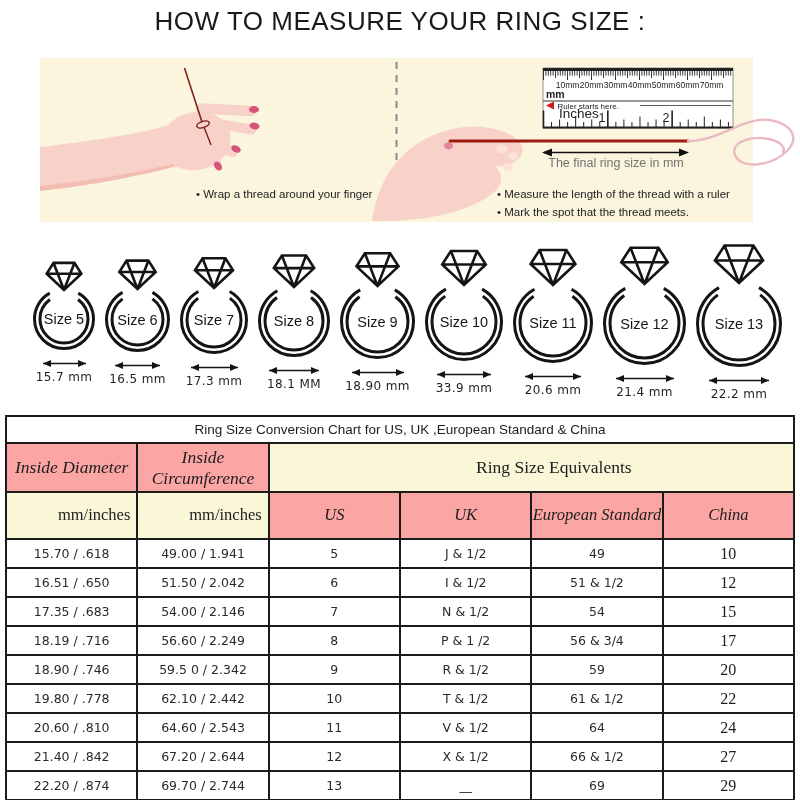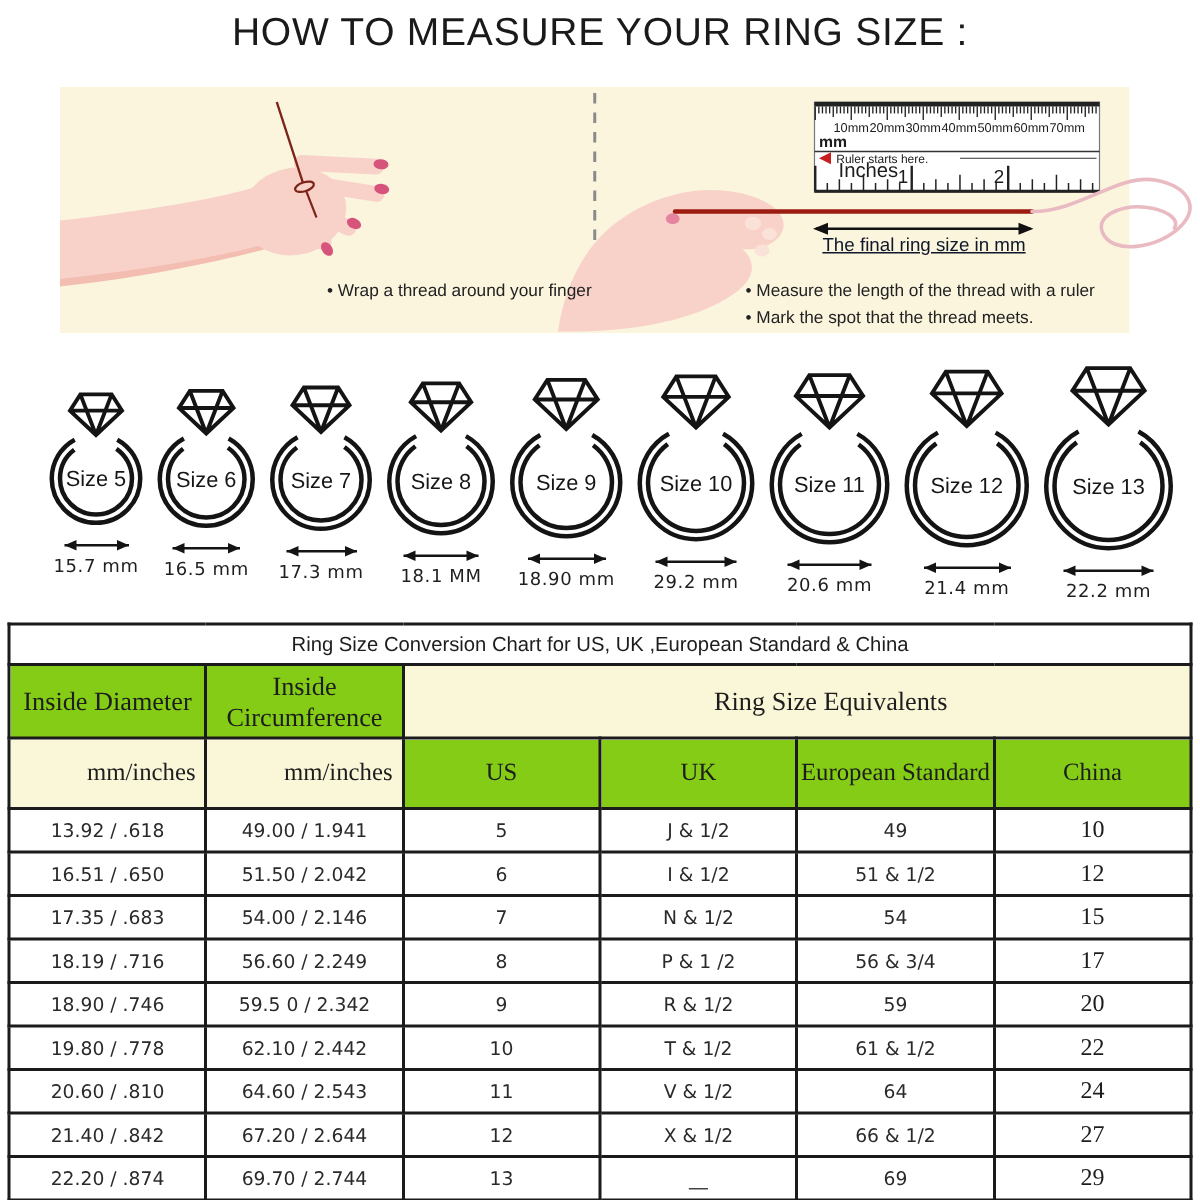--- a/index.html
+++ b/index.html
@@ -1,36 +1,36 @@
 <!DOCTYPE html>
 <html><head>
 <meta charset="utf-8">
 <style>
   html,body{margin:0;padding:0;background:#fff;}
   #stage{position:relative;width:800px;height:800px;background:#fff;overflow:hidden;
          font-family:"Liberation Sans",sans-serif;color:#1a1a1a;}
   .page-title{position:absolute;top:6px;left:0;right:0;text-align:center;
               font-size:26px;letter-spacing:.5px;color:#1a1a1a;white-space:nowrap;}
   .note{position:absolute;font-size:11.5px;color:#222;white-space:nowrap;}
-  #note-left{left:218px;top:188px;}
+  #note-left{left:196px;top:188px;}
   #notes-right{left:497px;top:186px;line-height:17.5px;}
   #result-label{position:absolute;left:540px;top:156px;width:152px;text-align:center;
-                font-size:12.5px;color:#0f172a;text-decoration:underline;}
+                font-size:12.5px;color:#737373;}
   #rings{position:absolute;left:28px;top:240px;width:744px;height:160px;
          display:flex;justify-content:space-between;align-items:center;}
   .ring-fig{display:flex;flex-direction:column;align-items:center;}
   .ring-mm{font-family:"DejaVu Sans",sans-serif;font-size:12px;letter-spacing:.4px;
            color:#1f1f1f;margin-top:1px;white-space:nowrap;}
   #conv{position:absolute;left:5px;top:415px;width:790px;border-collapse:collapse;
         color:#1d1d1d;table-layout:fixed;}
   #conv td{border:2px solid #1b1b1b;text-align:center;vertical-align:middle;padding:0;overflow:hidden;}
   #conv tr.row-title td{height:25px;font-size:13.5px;background:#fff;margin-left:34px;}
   #conv tr.hrow1 td{height:47px;font-family:"Liberation Serif","DejaVu Serif",serif;font-size:17.5px;line-height:1.15;}
   #conv tr.hrow2 td{height:45px;font-family:"Liberation Serif","DejaVu Serif",serif;font-size:16.5px;line-height:1.15;}
-  #conv .yellow{background:#84cc16;}
+  #conv .yellow{background:#fca5a5;font-style:italic;}
   #conv .cream{background:#faf6d8;padding-left:45px;}
   #conv tbody.data td{height:27px;font-family:"DejaVu Sans",sans-serif;font-size:12.5px;color:#2a2a2a;}
   #conv tbody.data td.china{font-family:"Liberation Serif","DejaVu Serif",serif;font-size:16px;color:#1d1d1d;}
   svg{display:block;}
 </style>
 </head>
 <body>
 
 <div id="stage">
 
@@ -309,21 +309,21 @@
       M44,40 L36.1376,19.557759999999995 M44,40 L51.8624,19.557759999999995" fill="none" stroke="#141414" stroke-width="2.6"></path>
           <circle cx="44" cy="77" r="37.5" fill="none" stroke="#141414" stroke-width="3" pathLength="100" stroke-dasharray="67 16"></circle>
           <circle cx="44" cy="77" r="32" fill="none" stroke="#141414" stroke-width="3" pathLength="100" stroke-dasharray="65 20"></circle>
           <text x="44" y="82" text-anchor="middle" font-size="14.5" fill="#161616" font-family="Liberation Sans, sans-serif">Size 10</text>
         </svg>
         <svg width="56" height="11" style="margin-top: 6px;">
           <line x1="1" y1="5.5" x2="55" y2="5.5" stroke="#141414" stroke-width="1.6"></line>
           <polygon points="1,5.5 9,2 9,9" fill="#141414"></polygon>
           <polygon points="55,5.5 47,2 47,9" fill="#141414"></polygon>
         </svg>
-        <div class="ring-mm">29.2 mm</div>
+        <div class="ring-mm">33.9 mm</div>
       </div>
       <div class="ring-fig">
         <svg width="90" height="121">
           <path d="M31.56,6.055999999999997 L58.44,6.055999999999997 L67.4,20.0336 L45,41 L22.599999999999998,20.0336 Z
       M22.599999999999998,20.0336 L67.4,20.0336 M31.56,6.055999999999997 L36.936,20.0336 M58.44,6.055999999999997 L53.064,20.0336
       M45,41 L36.936,20.0336 M45,41 L53.064,20.0336" fill="none" stroke="#141414" stroke-width="2.6"></path>
           <circle cx="45" cy="79" r="38.5" fill="none" stroke="#141414" stroke-width="3" pathLength="100" stroke-dasharray="67 16"></circle>
           <circle cx="45" cy="79" r="33" fill="none" stroke="#141414" stroke-width="3" pathLength="100" stroke-dasharray="65 20"></circle>
           <text x="45" y="84" text-anchor="middle" font-size="14.5" fill="#161616" font-family="Liberation Sans, sans-serif">Size 11</text>
         </svg>
@@ -390,21 +390,21 @@
         <td class="cream">mm/inches</td>
         <td class="cream">mm/inches</td>
         <td class="yellow">US</td>
         <td class="yellow">UK</td>
         <td class="yellow">European Standard</td>
         <td class="yellow">China</td>
       </tr>
     </thead>
     <tbody class="data" id="tbody">
         <tr>
-          <td>13.92 / .618</td>
+          <td>15.70 / .618</td>
           <td>49.00 / 1.941</td>
           <td>5</td>
           <td>J &amp; 1/2</td>
           <td>49</td>
           <td class="china">10</td>
         </tr>
         <tr>
           <td>16.51 / .650</td>
           <td>51.50 / 2.042</td>
           <td>6</td>

